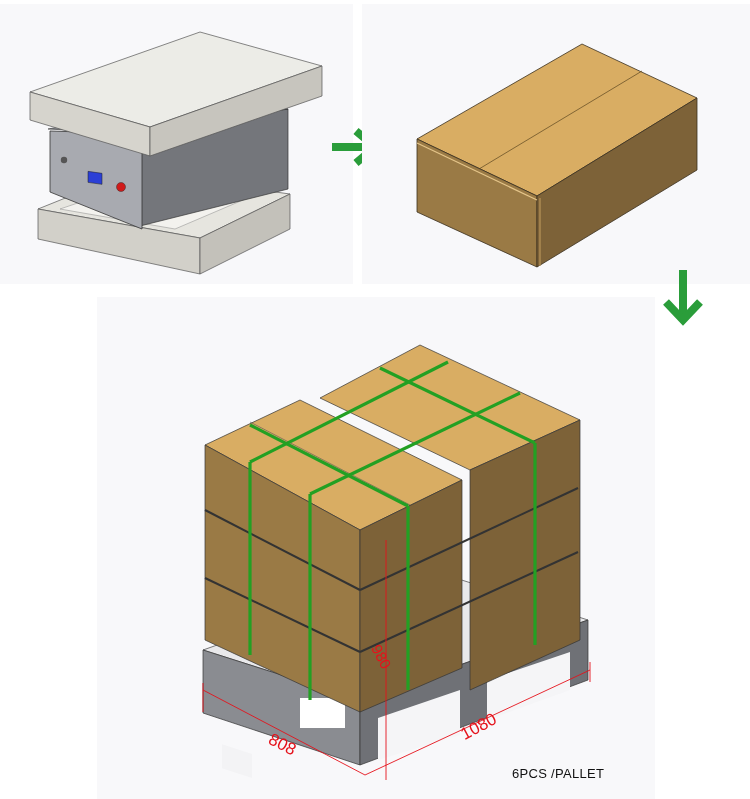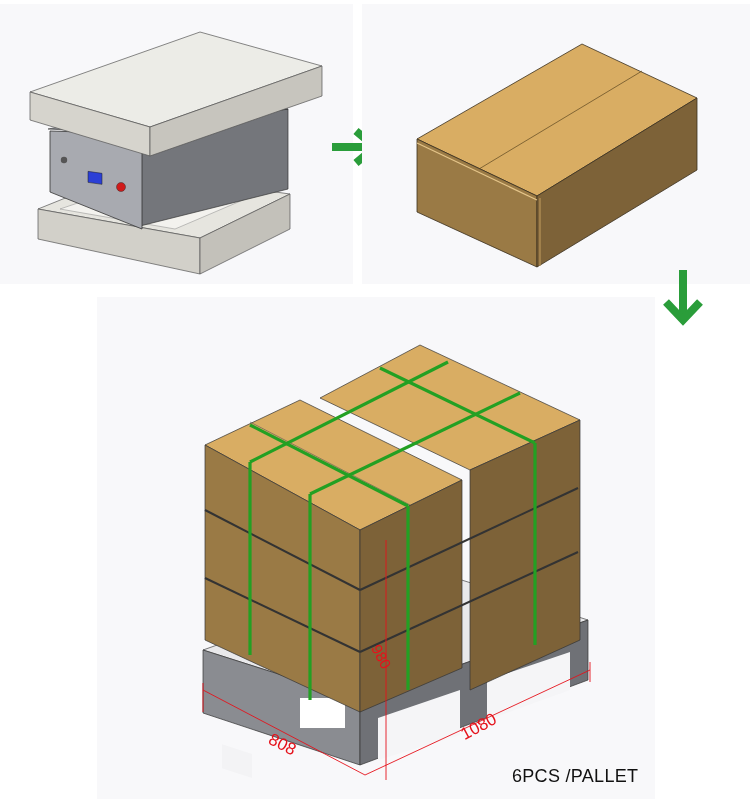--- a/index.html
+++ b/index.html
@@ -5,21 +5,21 @@
   html, body { margin: 0; padding: 0; background: #ffffff; }
   body { width: 750px; height: 799px; position: relative; overflow: hidden; font-family: "Liberation Sans", sans-serif; }
   .panel { position: absolute; background: #f8f8fa; }
   #panel-step1 { left: 0; top: 4px; width: 353px; height: 280px; }
   #panel-step2 { left: 362px; top: 4px; width: 388px; height: 280px; }
   #panel-step3 { left: 97px; top: 297px; width: 558px; height: 502px; }
   svg { position: absolute; left: 0; top: 0; overflow: visible; }
   .arrow { position: absolute; }
   #arrow-right { left: 330px; top: 128px; width: 54px; height: 38px; }
   #arrow-down { left: 663px; top: 268px; width: 40px; height: 58px; }
-  .caption { position: absolute; left: 512px; top: 766px; font-size: 18px; color: #111; letter-spacing: 0.3px; white-space: nowrap; }
+  .caption { position: absolute; left: 512px; top: 766px; font-size: 13px; color: #111; letter-spacing: 0.3px; white-space: nowrap; }
   .dim { position: absolute; color: #e5121b; font-size: 17px; font-family: "Liberation Sans", sans-serif; white-space: nowrap; }
   #dim-808 { left: 268px; top: 735px; transform: rotate(27deg); }
   #dim-1080 { left: 460px; top: 717px; transform: rotate(-28deg); }
   #dim-980 { left: 369px; top: 648px; transform: rotate(62deg); font-size: 15px; }
 </style>
 </head>
 <body>
 
 <div class="panel" id="panel-step1">
   <svg width="353" height="280" viewBox="0 0 353 280">

